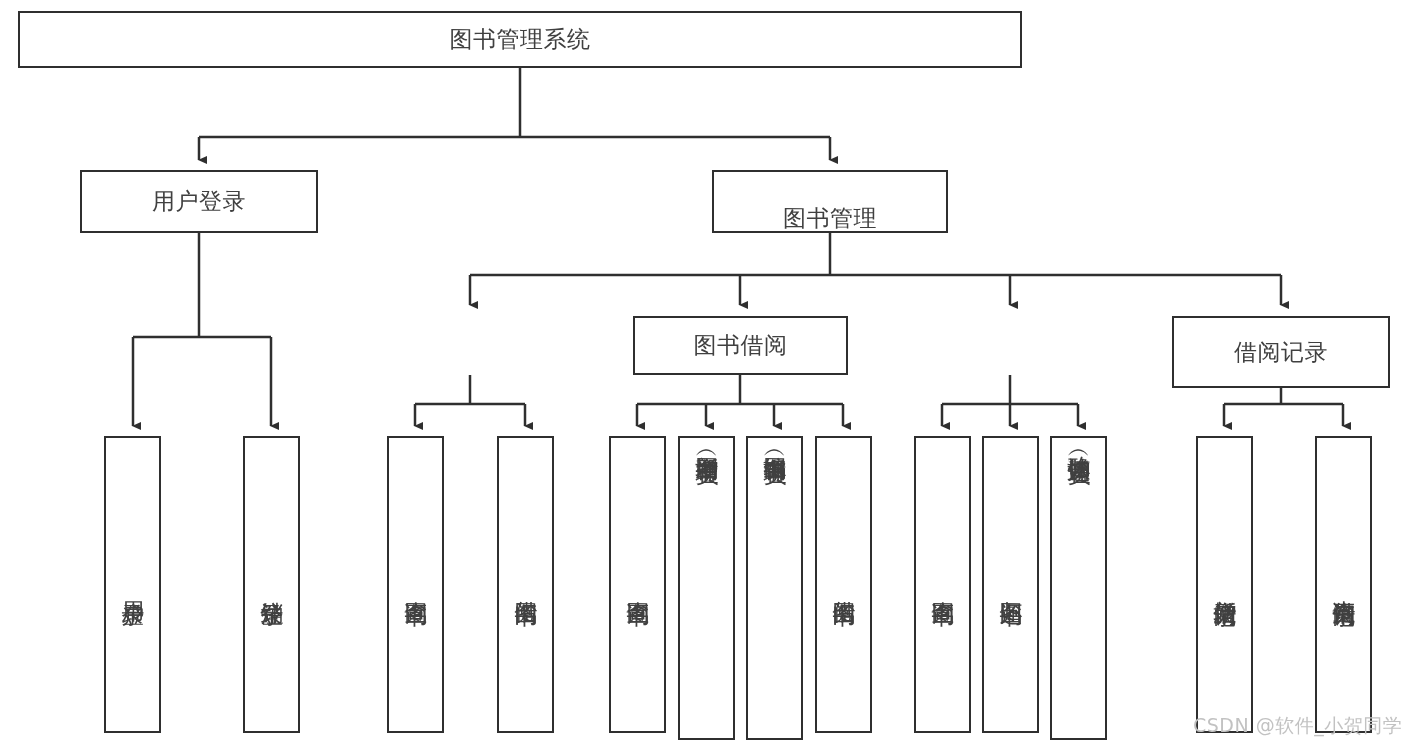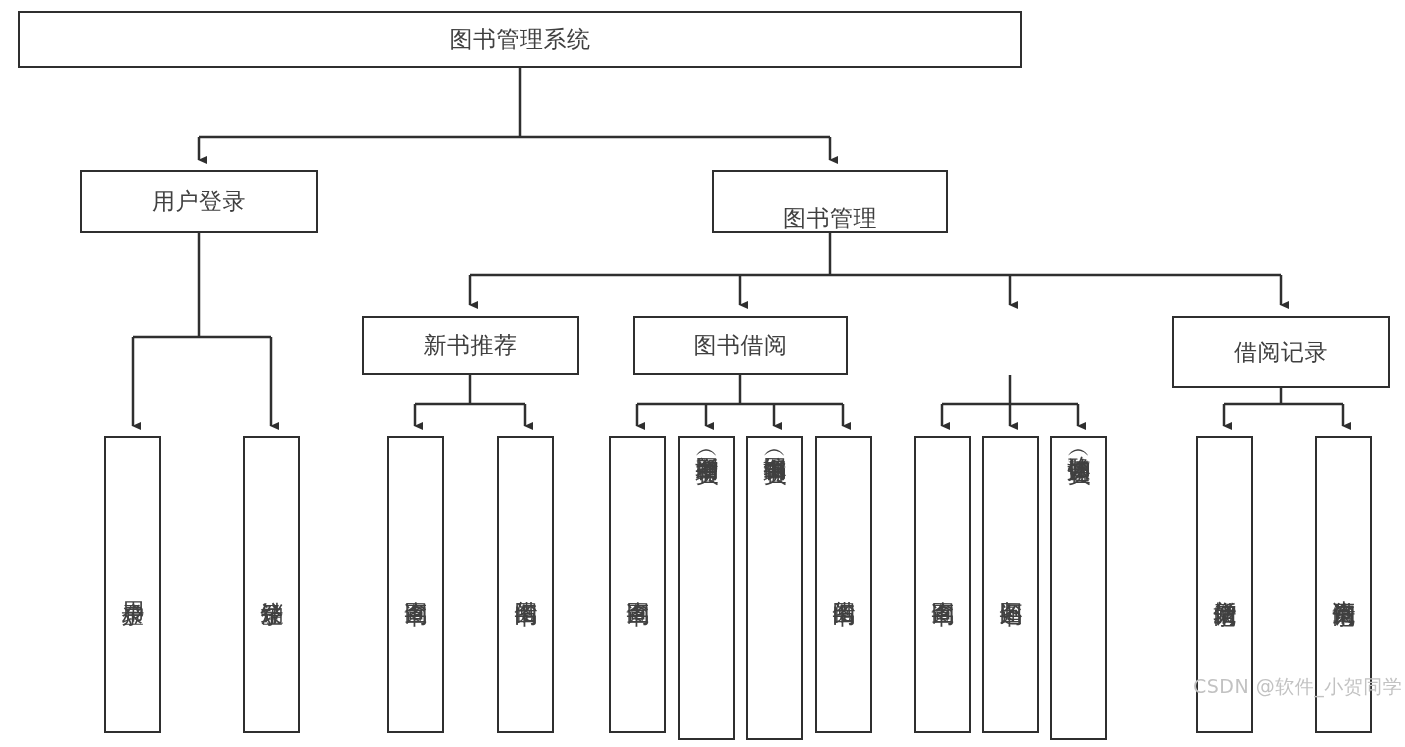--- a/index.html
+++ b/index.html
@@ -127,23 +127,20 @@
   </div>
 
   <div class="node" style="left:80px; top:170px; width:238px; height:63px;">
     <span class="label">用户登录</span>
   </div>
 
   <div class="node" style="left:712px; top:170px; width:236px; height:63px;align-items:flex-end;">
     <span class="label">图书管理</span>
   </div>
 
-  <div class="node" style="left:362px; top:316px; width:217px; height:59px;">
-    <span class="label">新书推荐</span>
-  </div>
 
   <div class="node" style="left:633px; top:316px; width:215px; height:59px;">
     <span class="label">图书借阅</span>
   </div>
 
 
   <div class="node" style="left:1172px; top:316px; width:218px; height:72px;">
     <span class="label">借阅记录</span>
   </div>
 
@@ -192,15 +189,15 @@
   </div>
 
   <div class="node leaf center-v" style="left:1196px; top:436px; width:57px; height:297px;">
     <span class="label">新增借阅记录</span>
   </div>
 
   <div class="node leaf center-v" style="left:1315px; top:436px; width:57px; height:297px;">
     <span class="label">查询借阅记录</span>
   </div>
 
-  <div class="watermark" style="left:1193px; top:674px;">CSDN @软件_小贺同学</div>
+  <div class="watermark" style="left:1193px; top:713px;">CSDN @软件_小贺同学</div>
 
 </div>
 
 </body></html>

